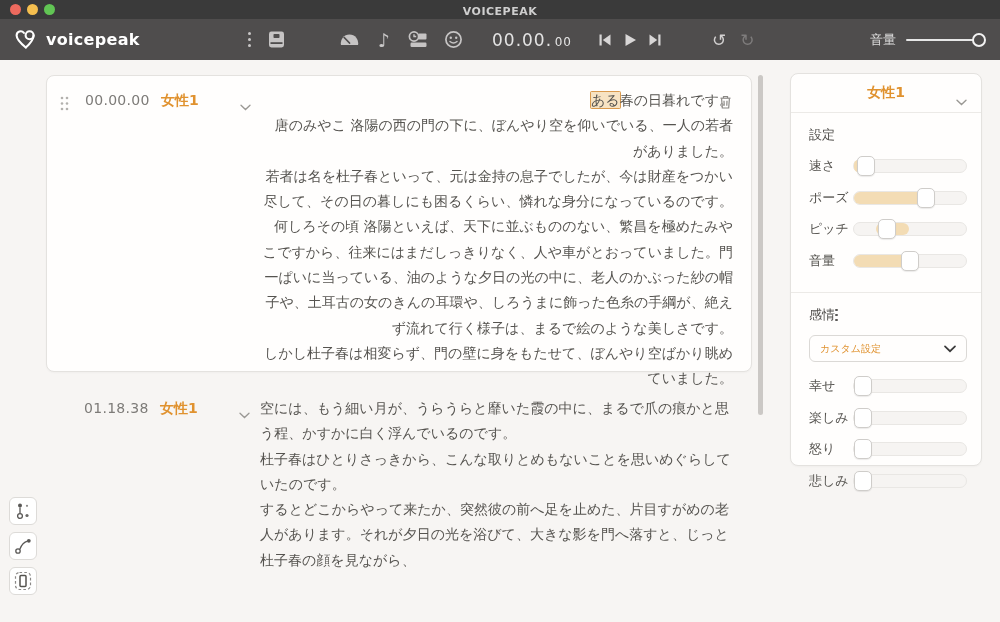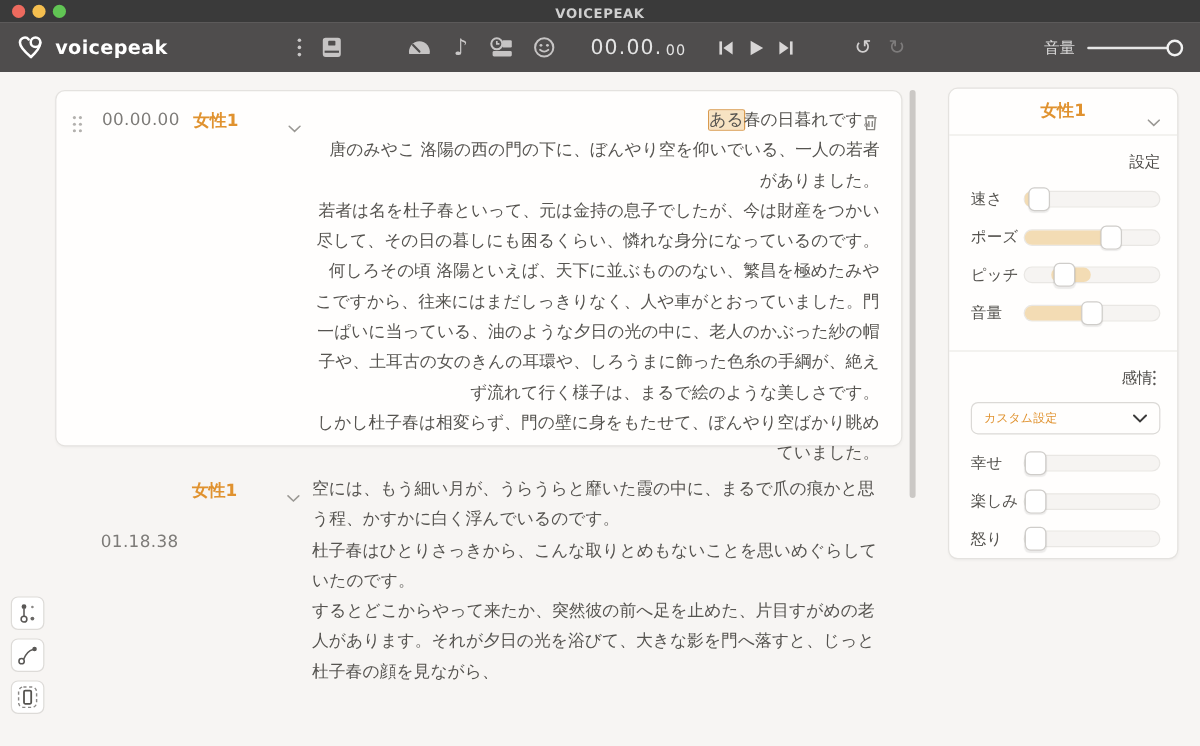--- a/index.html
+++ b/index.html
@@ -46,42 +46,42 @@
     box-shadow:0 1px 2px rgba(0,0,0,.03);text-align:right; }
   .block:nth-child(1) { top:15px; }
   .block:nth-child(2) { top:332px; }
   .handle { position:absolute; left:13px; top:20px; }
   .btime { position:absolute; left:38px; top:16px; font-size:14px; color:#7d7b78; letter-spacing:.3px; }
   .bvoice { position:absolute; left:114px; top:16px; font-size:14px; font-weight:bold; color:#e0922f; }
   .bchev { position:absolute; left:193px; top:20px; }
   .btext { position:absolute; left:214px; top:12px; width:472px; font-size:14px; line-height:25.3px;
     color:#565450; }
   .block:not(.selected) .btext { top:4px; }
-  .block:not(.selected) .btime { top:8px;margin-top:44px; }
+  .block:not(.selected) .btime { top:8px; }
   .block:not(.selected) .bvoice { top:8px; }
   .block:not(.selected) .bchev { top:12px; }
   .hl { background:#f7e3c3; box-shadow:0 0 0 1px #d99a4e; border-radius:1px; }
   .btrash { position:absolute; right:18px; top:18px; }
 
   .scroll-thumb { position:absolute; left:758px; top:15px; width:5px; height:340px;
     background:#cbc8c5; border-radius:3px; }
 
   .tool-col { position:absolute; left:9px; top:437px; display:flex; flex-direction:column; gap:7px; }
   .tool-btn { width:28px; height:28px; background:#fff; border:1px solid #dddbd8; border-radius:6px;
     display:flex; align-items:center; justify-content:center; }
 
   
   .sidebar { position:absolute; left:790px; top:73px; width:192px; height:393px; background:#fffefd;
     border:1px solid #e4e2df; border-radius:8px; box-shadow:0 1px 2px rgba(0,0,0,.03); }
   .sb-header { position:relative; height:39px; display:flex; align-items:center; justify-content:center;
     border-bottom:1px solid #eceae7; }
   .sb-voice { color:#e0922f; font-size:14px; font-weight:bold; }
   .sb-header .chev { position:absolute; right:14px; top:17px; }
   .section { padding:13px 14px 8px 18px; }
-  .sec-title-row { display:flex; align-items:center; justify-content:flex-end; margin-bottom:11px; }
+  .sec-title-row { display:flex; align-items:center; justify-content:flex-start; margin-bottom:11px; }
   .sec-title { font-size:13px; color:#4f4d4a; }
   .sb-kebab { display:flex; flex-direction:column; gap:2.5px; padding-right:4px; }
   .sb-kebab i { width:2.5px; height:2.5px; border-radius:50%; background:#5a5856; display:block; }
   .sep { border-top:1px solid #eceae7; margin-top:3px; }
   .srow { display:flex; align-items:center; height:22px; margin-bottom:9.5px; }
   .srow .slabel { width:44px; font-size:13px; color:#55534f; }
   .track { position:relative; flex:1; height:14px; background:#f6f4f2; border:1px solid #e9e7e4; border-radius:7px; }
   .fill { position:absolute; top:0; bottom:0; background:#f3dcb4; border-radius:7px; }
   .knob { position:absolute; top:-4px; width:18px; height:20px; background:#fff; border:1px solid #cfcdca;
     border-radius:5px; box-shadow:0 1px 1px rgba(0,0,0,.08); }
@@ -353,15 +353,22 @@
       <span class="knob" style="left: 0px;"></span>
     </span>
   </div>
         <div class="srow">
     <span class="slabel">怒り</span>
     <span class="track">
       <span class="fill" style="left: 0%; width: 0%;"></span>
       <span class="knob" style="left: 0px;"></span>
     </span>
   </div>
+        <div class="srow">
+    <span class="slabel">悲しみ</span>
+    <span class="track">
+      <span class="fill" style="left: 0%; width: 0%;"></span>
+      <span class="knob" style="left: 0px;"></span>
+    </span>
+  </div>
       </div>
   </div>
 </div>
 
 </body></html>

